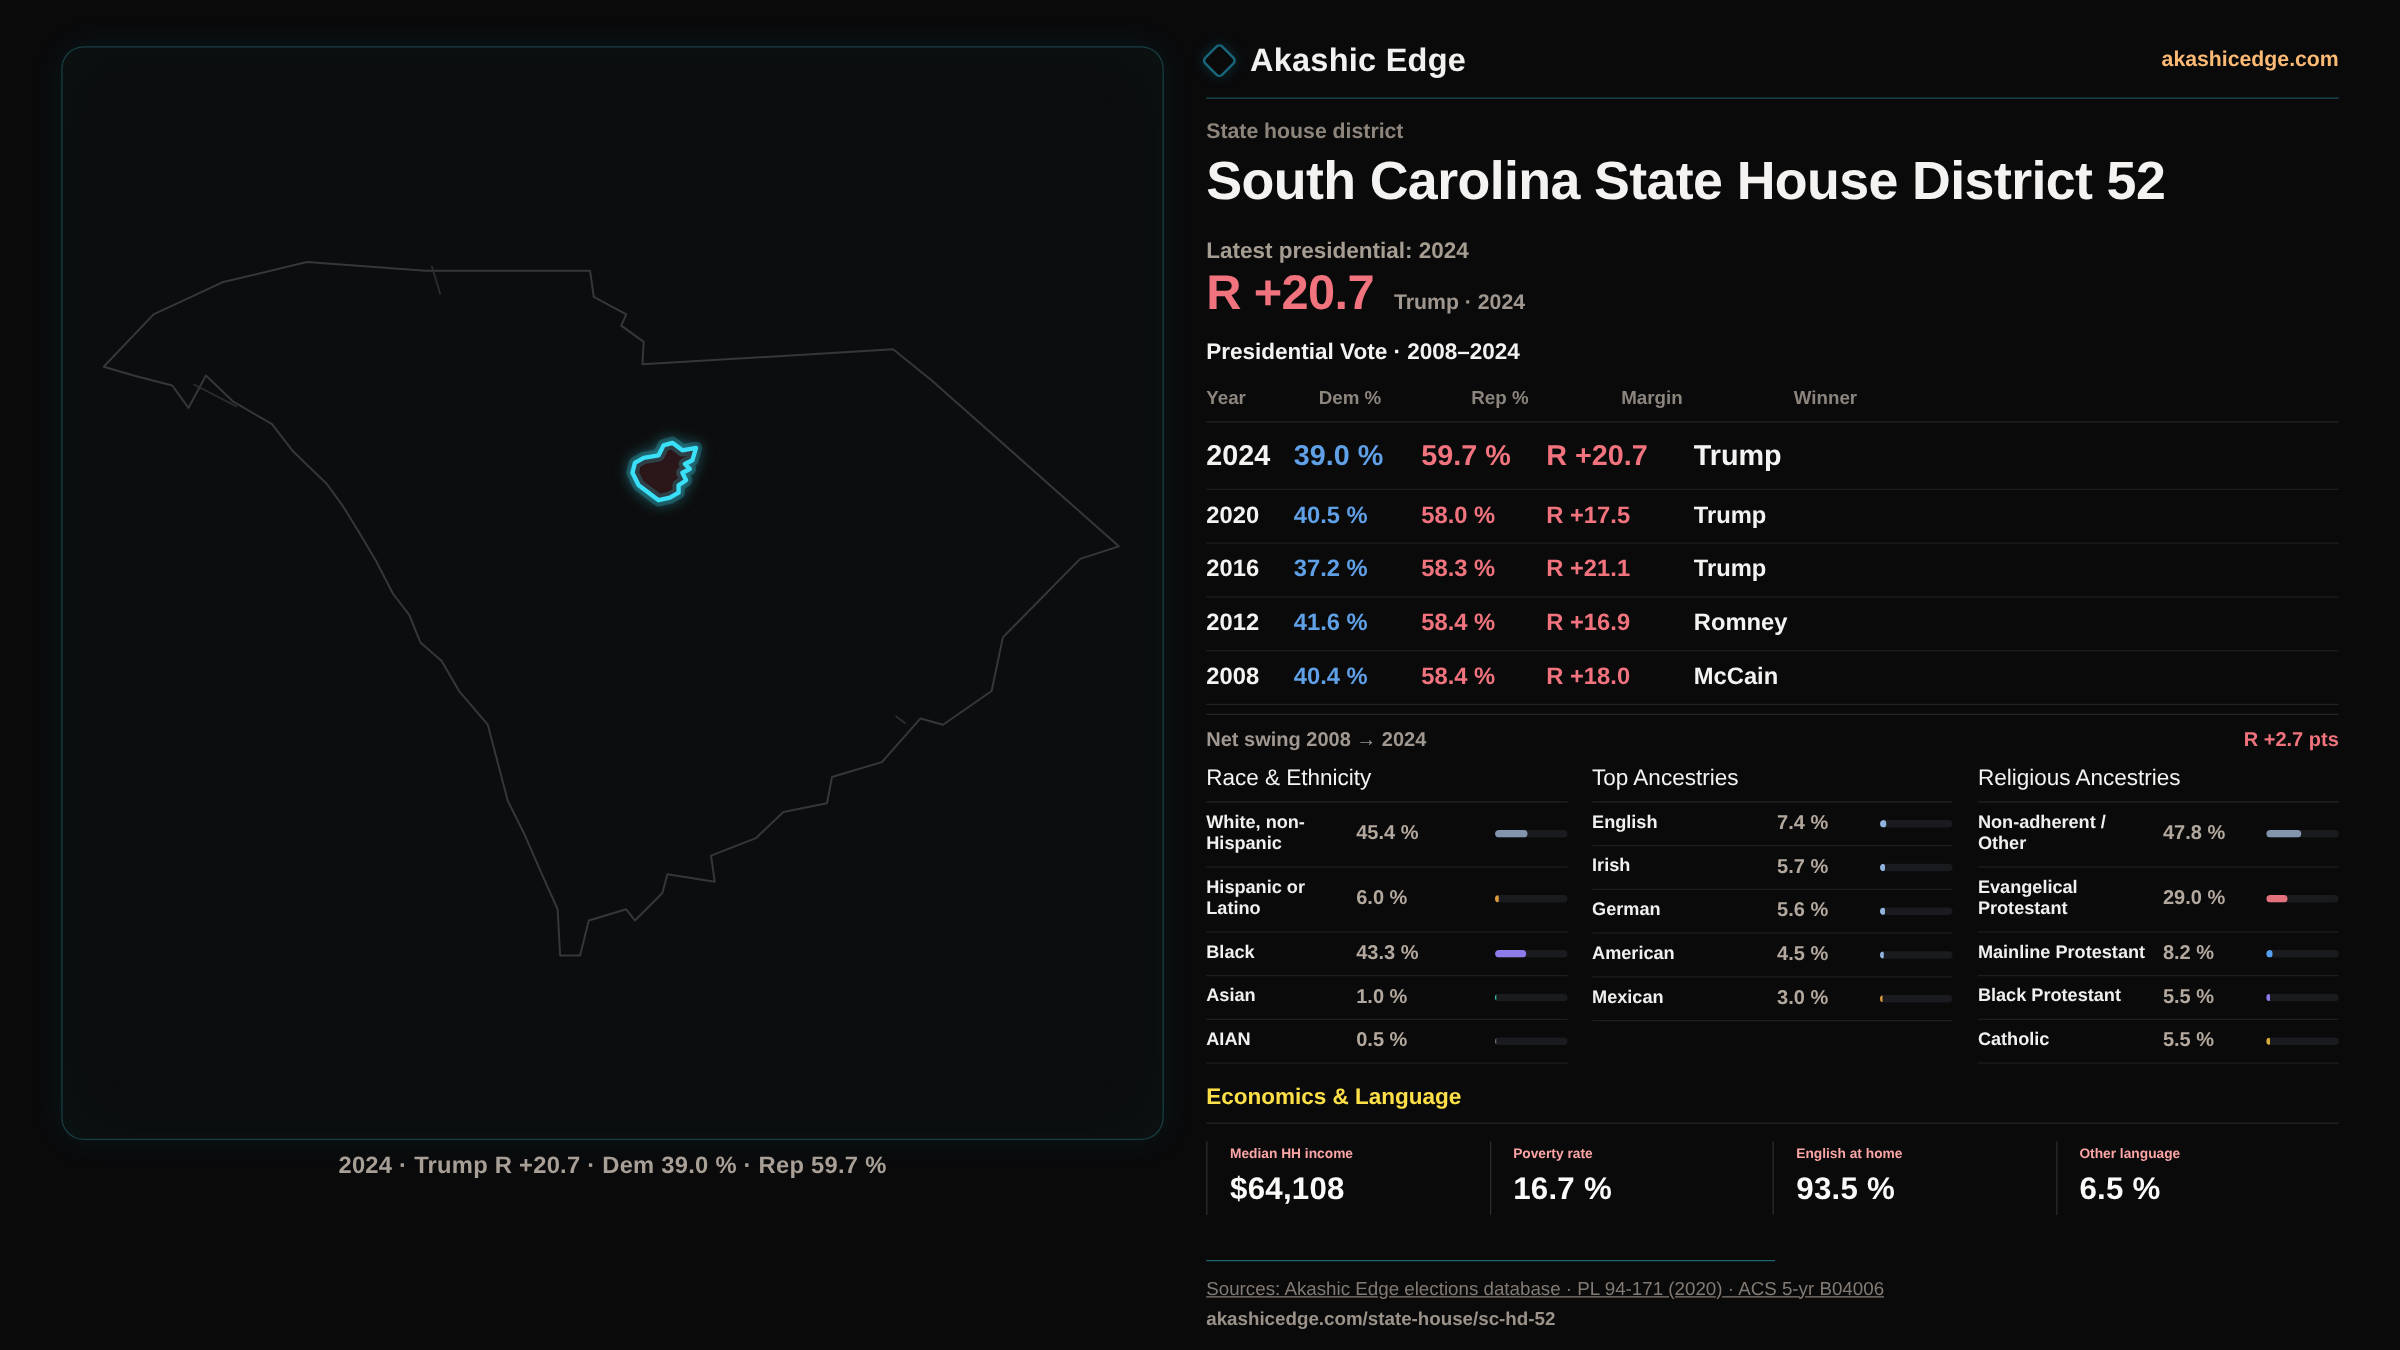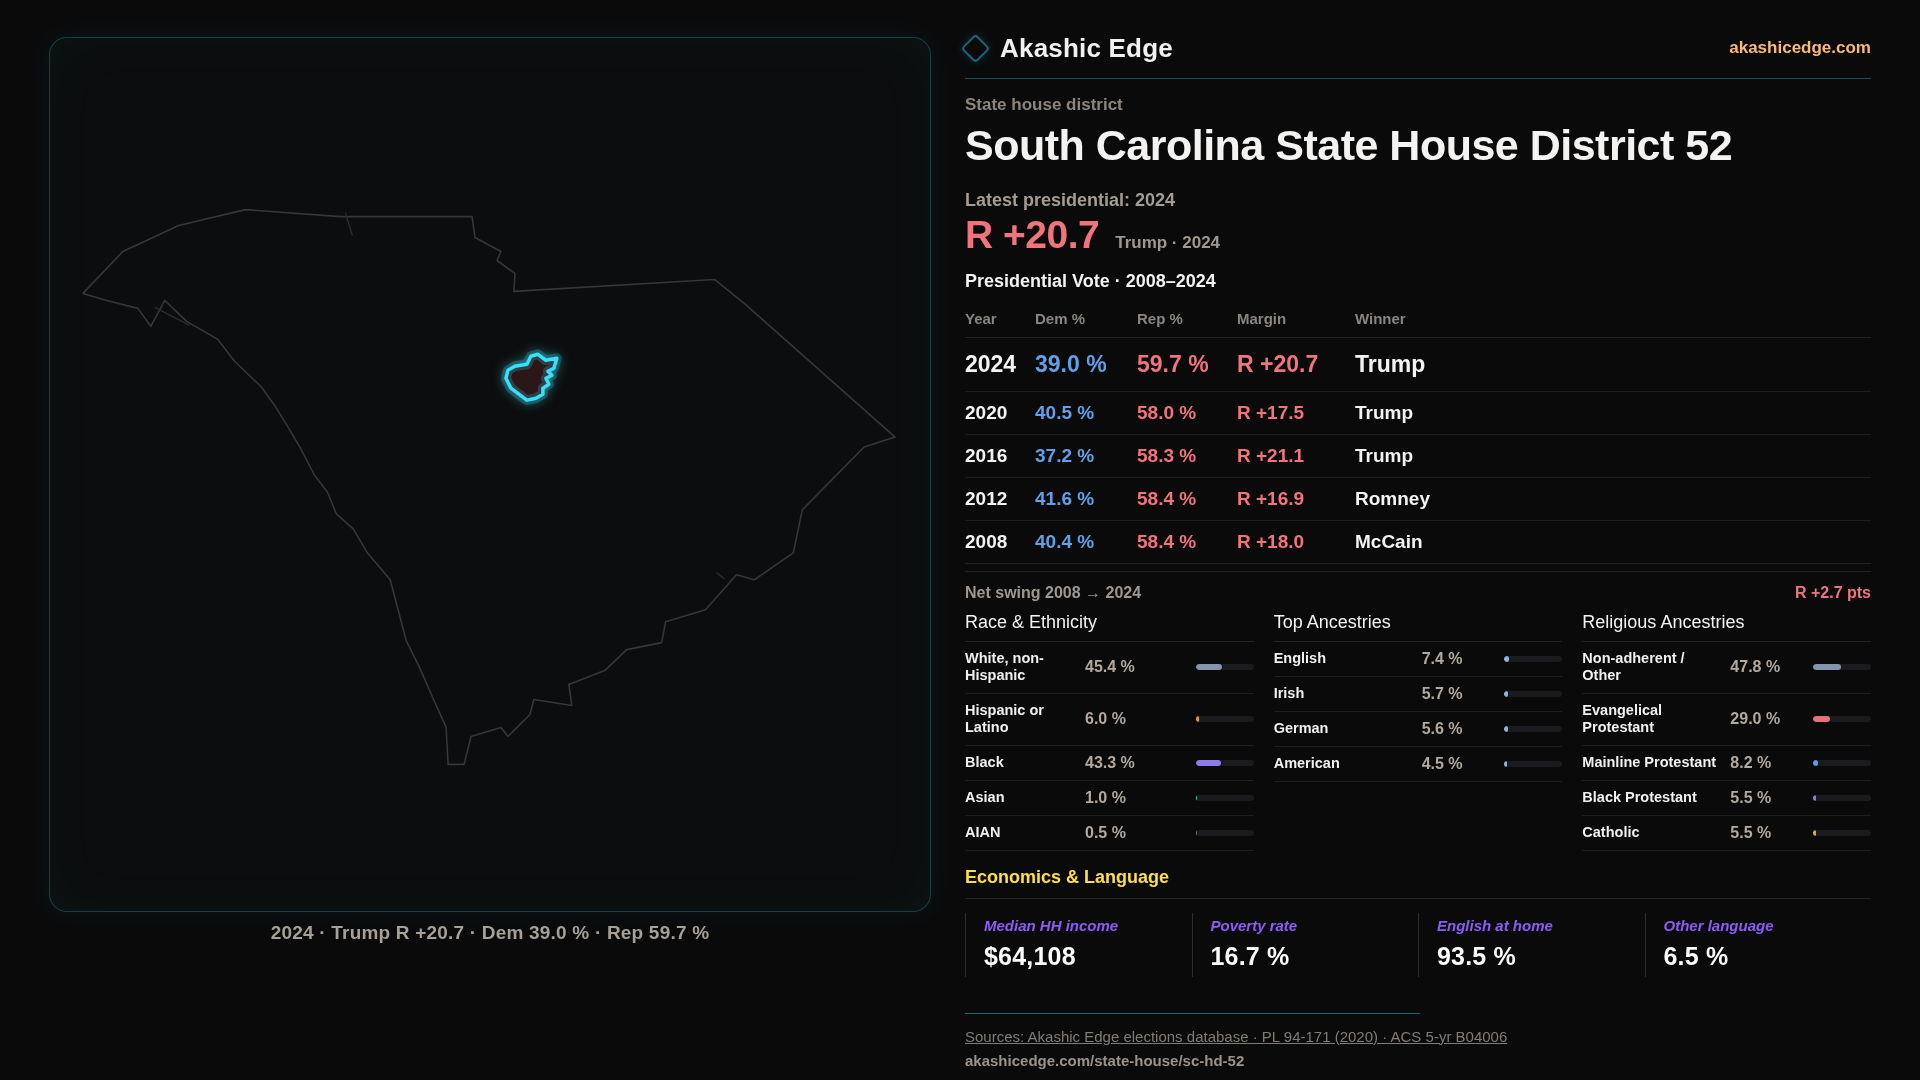--- a/index.html
+++ b/index.html
@@ -30,21 +30,21 @@
 
   .latest-label { margin-top:20px; color:#a59c92; font-size:18px; font-weight:700; }
   .headline { margin-top:2px; display:flex; align-items:baseline; gap:16px; }
   .headline-margin { font-size:39px; font-weight:800; color:#f0737e; letter-spacing:-.5px; }
   .headline-ctx { font-size:17px; font-weight:600; color:#a09890;text-align:center; }
 
   .vt-title { margin-top:14px; font-size:18px; font-weight:800; color:#f4f3f1; }
 
   .vt { margin-top:12px; border-bottom:1px solid #222327; }
   .vt-head, .vt-row { display:grid; grid-template-columns:70px 102px 100px 118px 1fr; align-items:center; }
-  .vt-head { color:#8b857e; font-size:15px; font-weight:600; padding:6px 0 10px; border-bottom:1px solid #222327; }
+  .vt-head { color:#8b857e; font-size:15px; font-weight:600; padding:6px 0 10px; border-bottom:1px solid #222327;gap:20px; }
   .vt-row { padding:10px 0; border-bottom:1px solid #1d1e21; font-size:19px; font-weight:700; }
   .vt-row:last-child { border-bottom:none; }
   .vt-row.big { font-size:23px; padding:13px 0; }
   .c-year { color:#f4f3f1; } .c-dem { color:#5fa0e6; } .c-rep { color:#f0737e; }
   .c-margin { color:#f0737e; } .c-winner { color:#f4f3f1; }
 
   .net-swing { margin-top:7px; border-top:1px solid #222327; padding-top:12px;
     display:flex; justify-content:space-between; align-items:center; }
   .net-swing-label { color:#a09890; font-size:16px; font-weight:600; }
   .net-swing-value { color:#f0737e; font-size:16px; font-weight:800; }
@@ -58,21 +58,21 @@
   .d-label { color:#f1f0ee; font-size:14.5px; font-weight:700; line-height:1.2; }
   .d-value { color:#b3a89d; font-size:16px; font-weight:600; }
   .d-bar { width:58px; height:6px; background:#1a1b1e; border-radius:3px; overflow:hidden; justify-self:end; }
   .d-fill { display:block; height:100%; border-radius:3px; }
 
   
   .econ-title { margin-top:16px; font-size:18px; font-weight:800; color:#fde047;
     padding-bottom:10px; border-bottom:1px solid #232428; }
   .stats { margin-top:14px; display:grid; grid-template-columns:repeat(4,1fr); }
   .stat { border-left:1px solid #2b2c30; padding:4px 0 6px 18px; }
-  .stat-label { color:#8b5cf6; font-size:15px; font-weight:600;font-style:italic; }
+  .stat-label { color:#fca5a5; font-size:11px; font-weight:600; }
   .stat-value { margin-top:8px; color:#fafaf9; font-size:25px; font-weight:800; letter-spacing:.2px; }
 
   
   .footer { margin-top:36px; }
   .footer-line { width:455px; border-top:1px solid #1e6672; }
   .footer-sources { margin-top:14px; color:#837b73; font-size:15px; font-weight:500;text-decoration:underline; }
   .footer-url { margin-top:7px; color:#9b938a; font-size:15px; font-weight:700; }
 </style>
 </head>
 <body>
@@ -229,20 +229,27 @@
             <span class="d-fill" style="width: 5.6%; background: rgb(143, 179, 220);"></span>
           </span>
         </div>
         <div class="demo-row">
           <span class="d-label">American</span>
           <span class="d-value">4.5 %</span>
           <span class="d-bar">
             <span class="d-fill" style="width: 4.5%; background: rgb(143, 179, 220);"></span>
           </span>
         </div>
+        <div class="demo-row">
+          <span class="d-label">Mexican</span>
+          <span class="d-value">3.0 %</span>
+          <span class="d-bar">
+            <span class="d-fill" style="width: 3%; background: rgb(224, 155, 61);"></span>
+          </span>
+        </div>
       </div>
       <div class="demo-col">
         <div class="demo-title">Religious Ancestries</div>
         <div class="demo-row">
           <span class="d-label">Non-adherent / Other</span>
           <span class="d-value">47.8 %</span>
           <span class="d-bar">
             <span class="d-fill" style="width: 47.8%; background: rgb(130, 149, 173);"></span>
           </span>
         </div>

